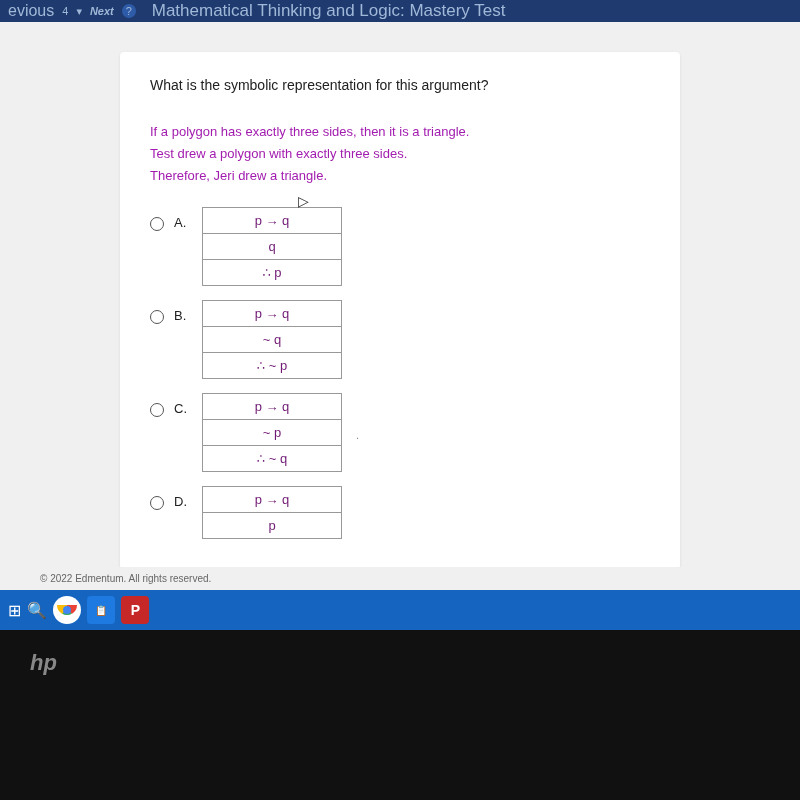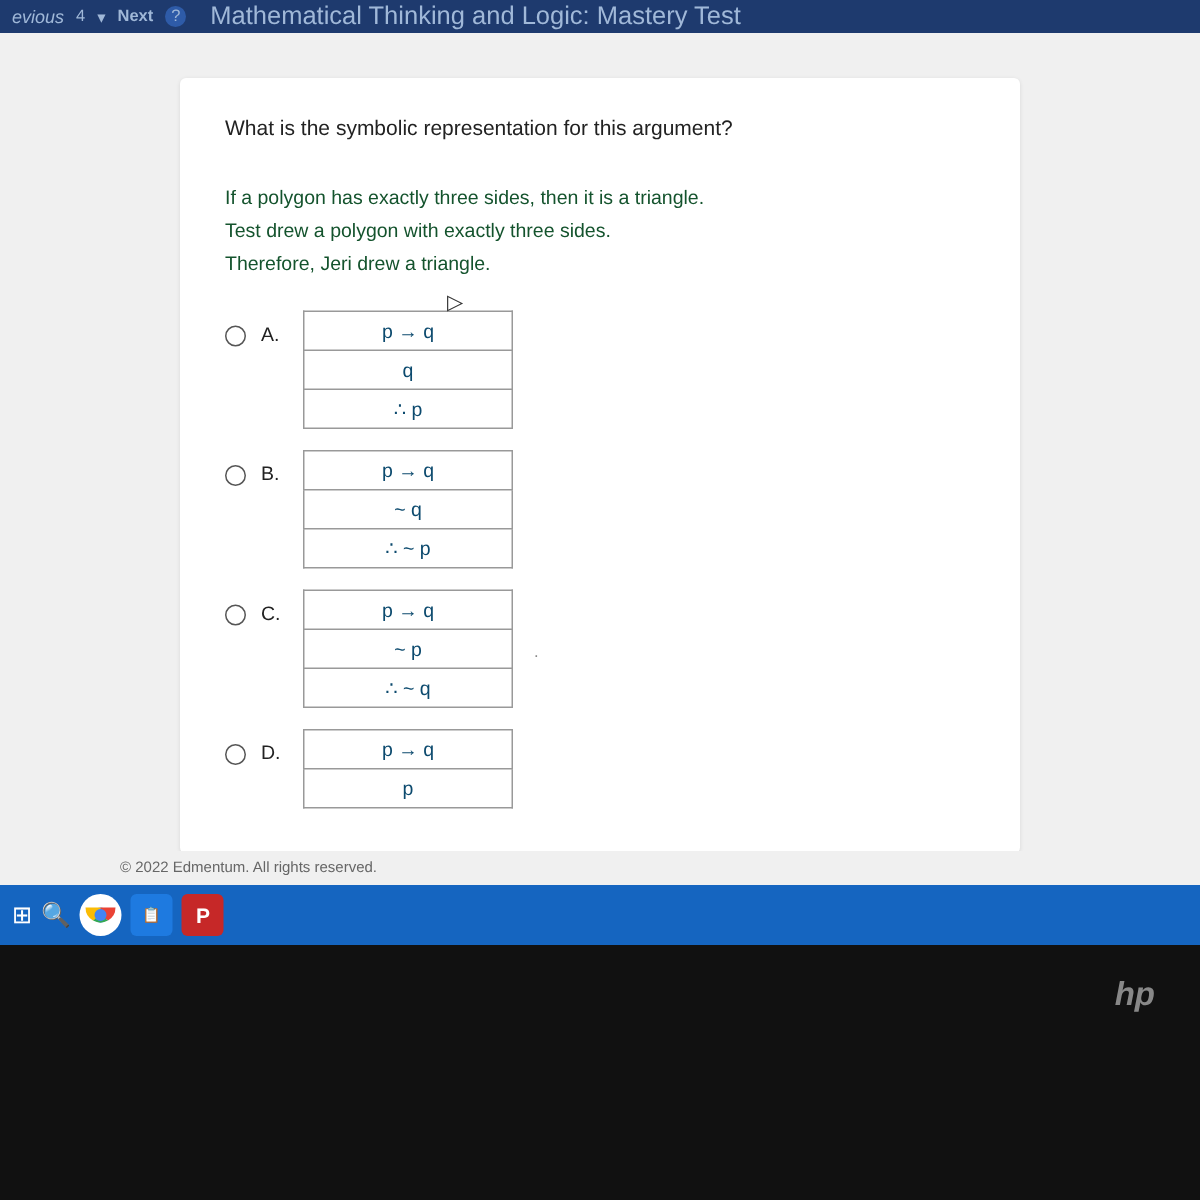--- a/index.html
+++ b/index.html
@@ -20,33 +20,33 @@
       height: 22px;
       display: flex;
       align-items: center;
       padding: 0 8px;
       gap: 8px;
       flex-shrink: 0;
     }
 
     .top-bar-prev {
       color: #a0b8d8;
-      font-size: 12px;
-      font-style: italic;
+      font-size: 16px;
     }
 
     .top-bar-num {
       color: #a0b8d8;
       font-size: 11px;
     }
 
     .top-bar-next {
       color: #a0b8d8;
       font-size: 11px;
       font-weight: bold;
+      font-style: italic;
     }
 
     .top-bar-title {
       color: #a0b8d8;
       font-size: 17px;
       margin-left: 8px;
     }
 
     
     .main-content {
@@ -70,21 +70,21 @@
 
     .question-text {
       font-size: 14px;
       color: #222;
       margin-bottom: 28px;
       font-weight: 500;
     }
 
     .argument-block {
       font-size: 13px;
-      color: #14532d;
+      color: #a21caf;
       margin-bottom: 20px;
       line-height: 1.7;
     }
 
     .answer-options {
       display: flex;
       flex-direction: column;
       gap: 14px;
     }
 
@@ -114,28 +114,28 @@
     .option-table {
       border-collapse: collapse;
       width: 140px;
     }
 
     .option-table td {
       border: 1px solid #999;
       padding: 5px 20px;
       text-align: center;
       font-size: 13px;
-      color: #0c4a6e;
+      color: #701a75;
       background: white;
     }
 
     
     .footer {
       background: #f0f0f0;
-      padding: 6px 80px;
+      padding: 6px 40px;
       font-size: 10px;
       color: #666;
       flex-shrink: 0;
     }
 
     
     .taskbar {
       background: #1565c0;
       height: 40px;
       display: flex;
@@ -165,21 +165,21 @@
     }
 
     .spacer { flex: 1; }
 
     
     .bottom-black {
       background: #111;
       height: 170px;
       display: flex;
       align-items: flex-start;
-      justify-content: flex-end;
+      justify-content: flex-start;
       padding: 20px 30px;
       flex-shrink: 0;
     }
 
     .hp-logo {
       color: #888;
       font-size: 22px;
       font-style: italic;
       font-weight: bold;
     }

